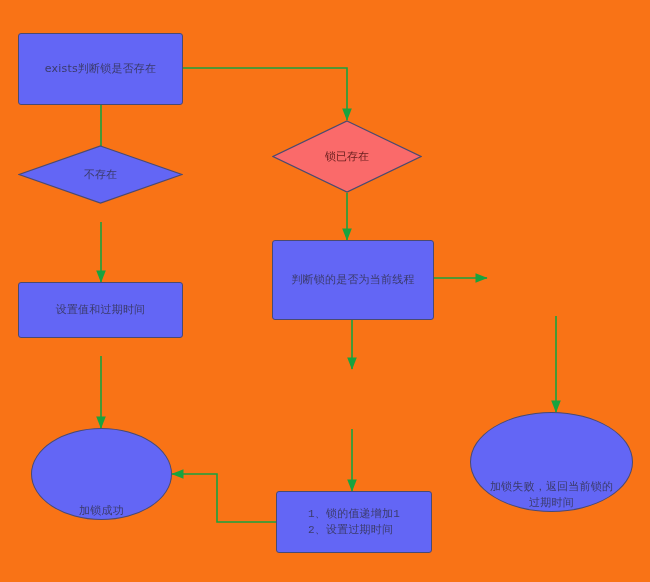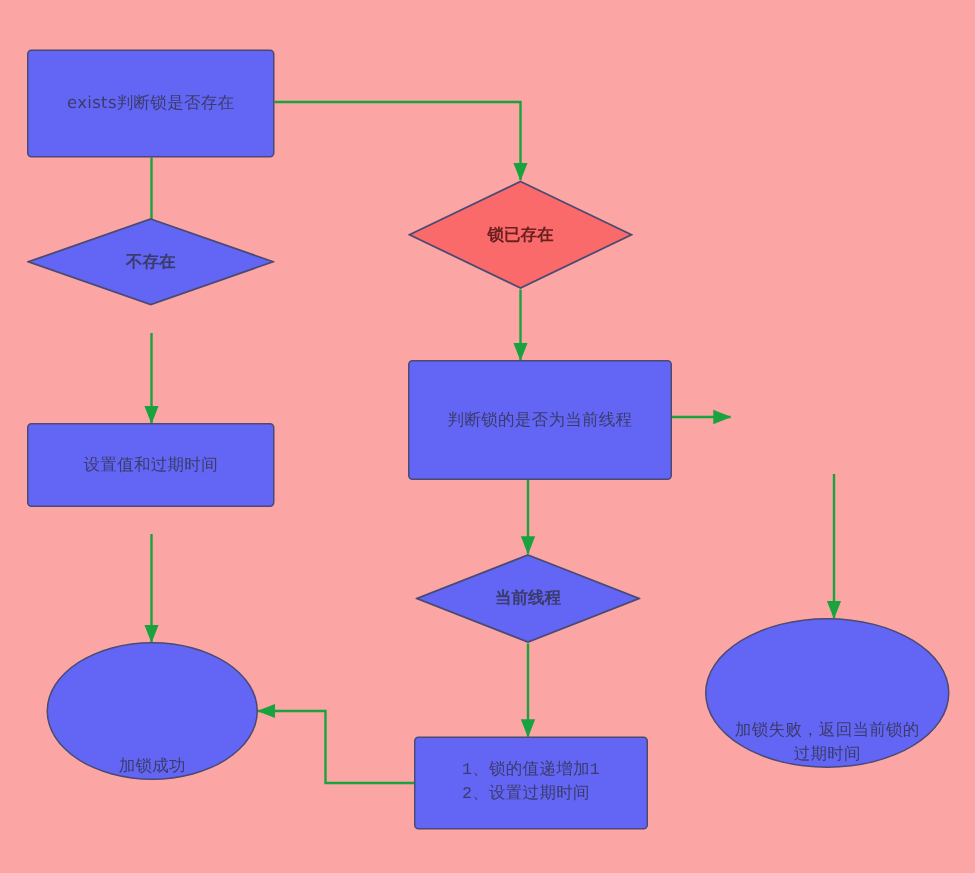--- a/index.html
+++ b/index.html
@@ -10,21 +10,21 @@
   body {
     width: 650px;
     height: 582px;
     font-family: "DejaVu Sans", "Liberation Sans", sans-serif;
     overflow: hidden;
   }
   #canvas {
     position: relative;
     width: 650px;
     height: 582px;
-    background: #fca5a5;
+    background: #f97316;
   }
   svg.edges {
     position: absolute;
     left: 0;
     top: 0;
     width: 650px;
     height: 582px;
     pointer-events: none;
   }
   .node {
@@ -53,21 +53,20 @@
     border: 1px solid #4a4a72;
     border-radius: 50%;
     background: #6366f5;
     align-items: flex-end;
   }
   .diamond-wrap {
     position: absolute;
     display: flex;
     align-items: center;
     justify-content: center;
-    font-weight: bold;
   }
   .diamond-wrap svg.shape {
     position: absolute;
     left: 0;
     top: 0;
   }
   .diamond-wrap .label {
     position: relative;
     z-index: 2;
     color: #3b3b6b;
@@ -123,30 +122,24 @@
     <span class="label">加锁成功</span>
   </div>
 
   <div class="diamond-wrap red" style="left:272px; top:120px; width:150px; height:73px;">
     <svg class="shape" width="150" height="73" viewBox="0 0 150 73">
       <polygon points="75,1 149,36.5 75,72 1,36.5" fill="#fa6a6a" stroke="#4a4a72" stroke-width="1.2"></polygon>
     </svg>
     <span class="label">锁已存在</span>
   </div>
 
-  <div class="node rect" style="left:272px; top:240px; width:176px; height:80px;">
+  <div class="node rect" style="left:272px; top:240px; width:162px; height:80px;">
     <span class="label">判断锁的是否为当前线程</span>
   </div>
 
-  <div class="diamond-wrap" style="left:277px; top:369px; width:150px; height:60px;">
-    <svg class="shape" width="150" height="60" viewBox="0 0 150 60">
-      <polygon points="75,1 149,30 75,59 1,30" fill="#6366f5" stroke="#4a4a72" stroke-width="1.2"></polygon>
-    </svg>
-    <span class="label">当前线程</span>
-  </div>
 
   <div class="node rect" style="left:276px; top:491px; width:156px; height:62px;">
     <span class="label" style="text-align:left;font-family:Liberation Mono, monospace;">1、锁的值递增加1
 2、设置过期时间</span>
   </div>
 
 
   <div class="node ellipse" style="left:470px; top:412px; width:163px; height:100px;">
     <span class="label" style="padding:0 18px;">加锁失败，返回当前锁的过期时间</span>
   </div>

